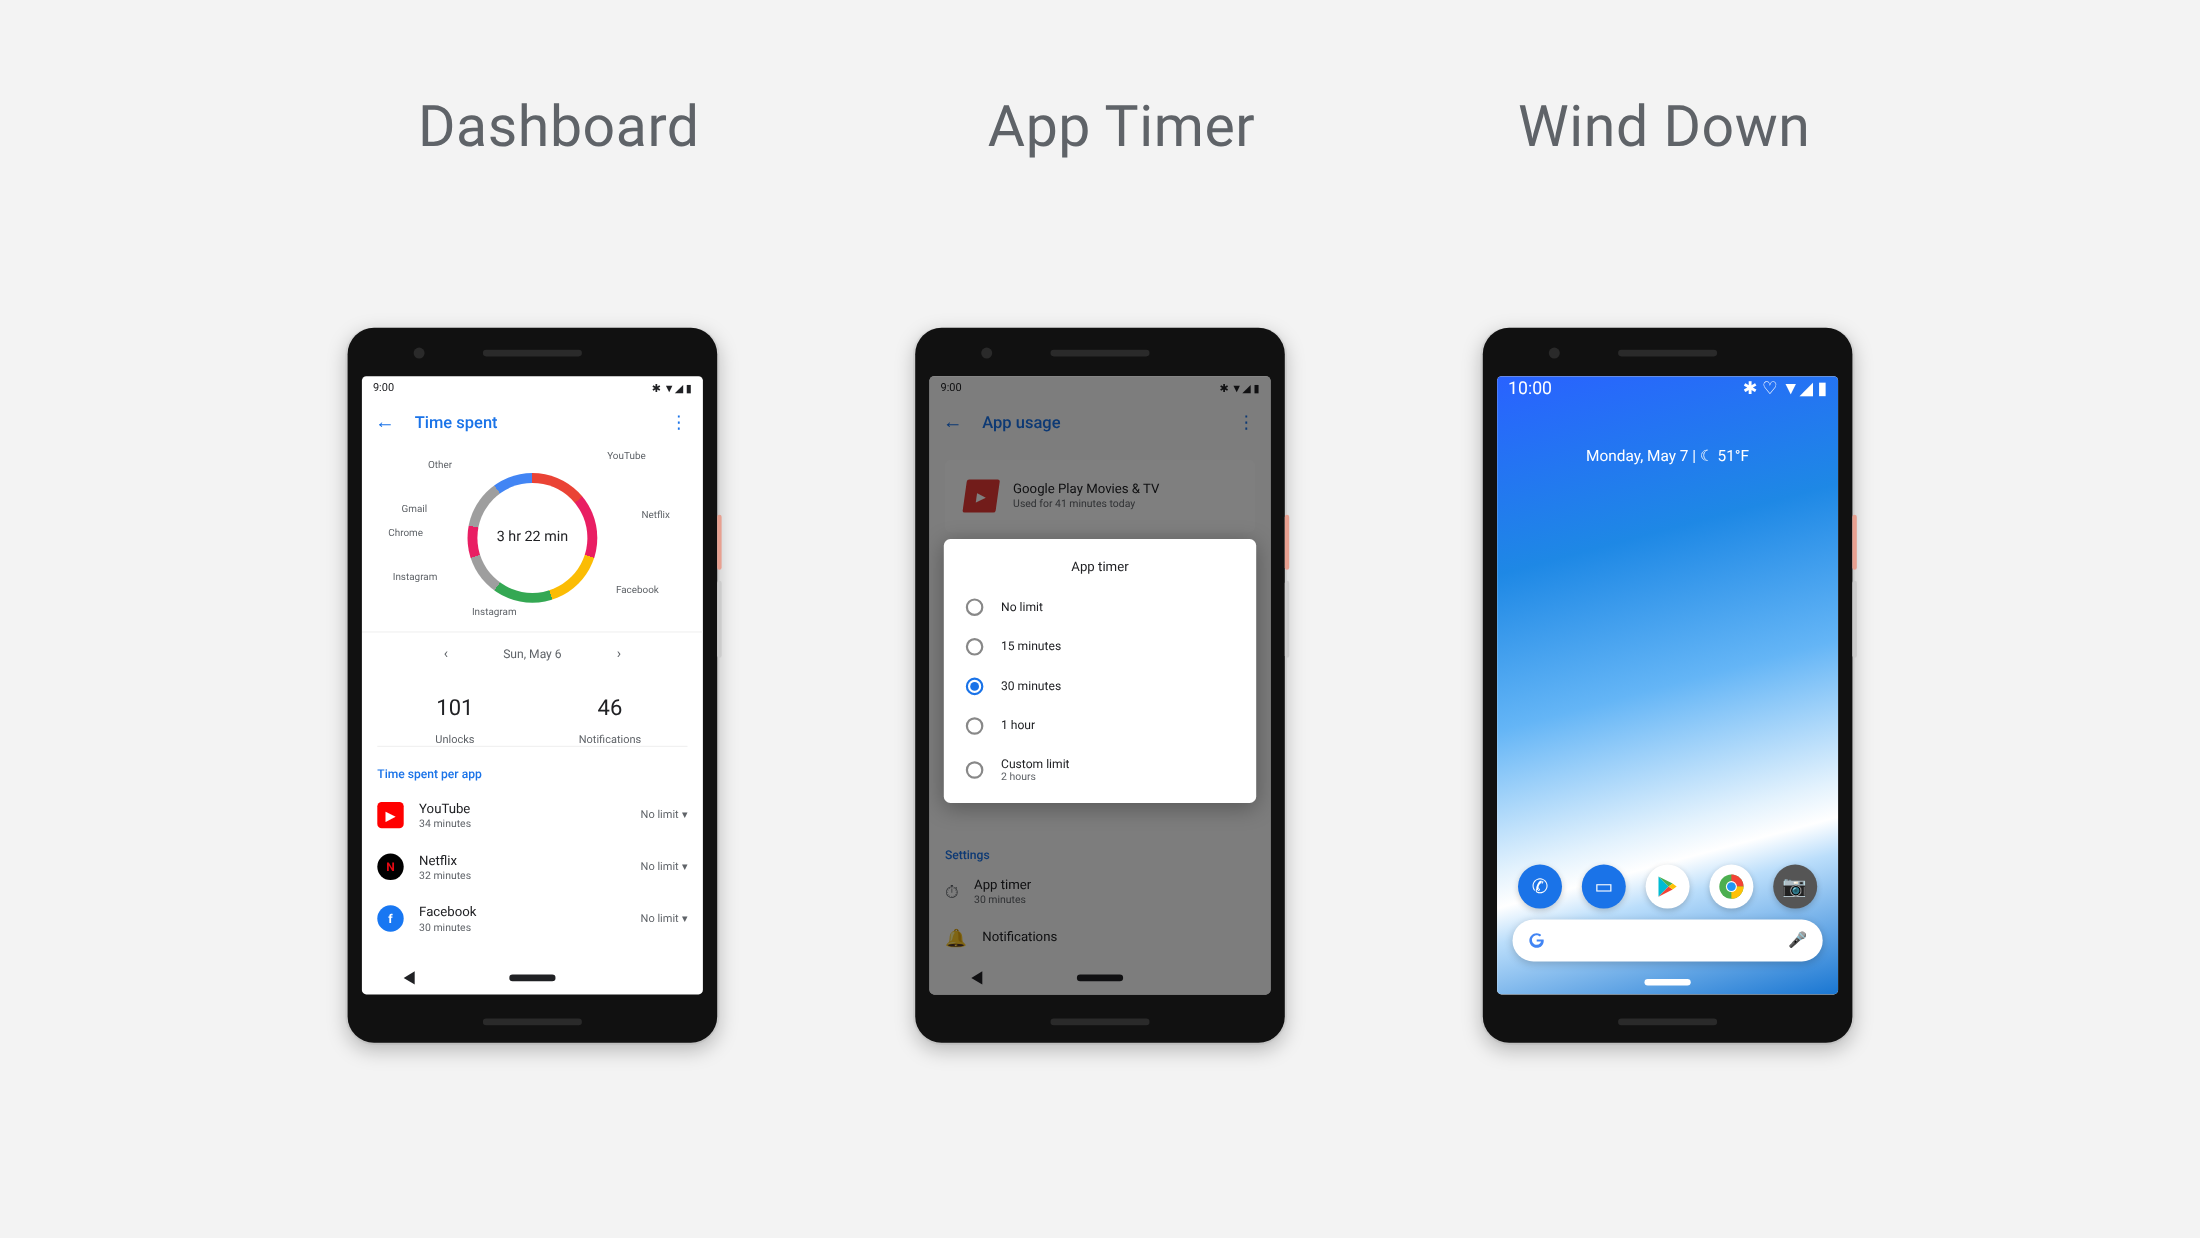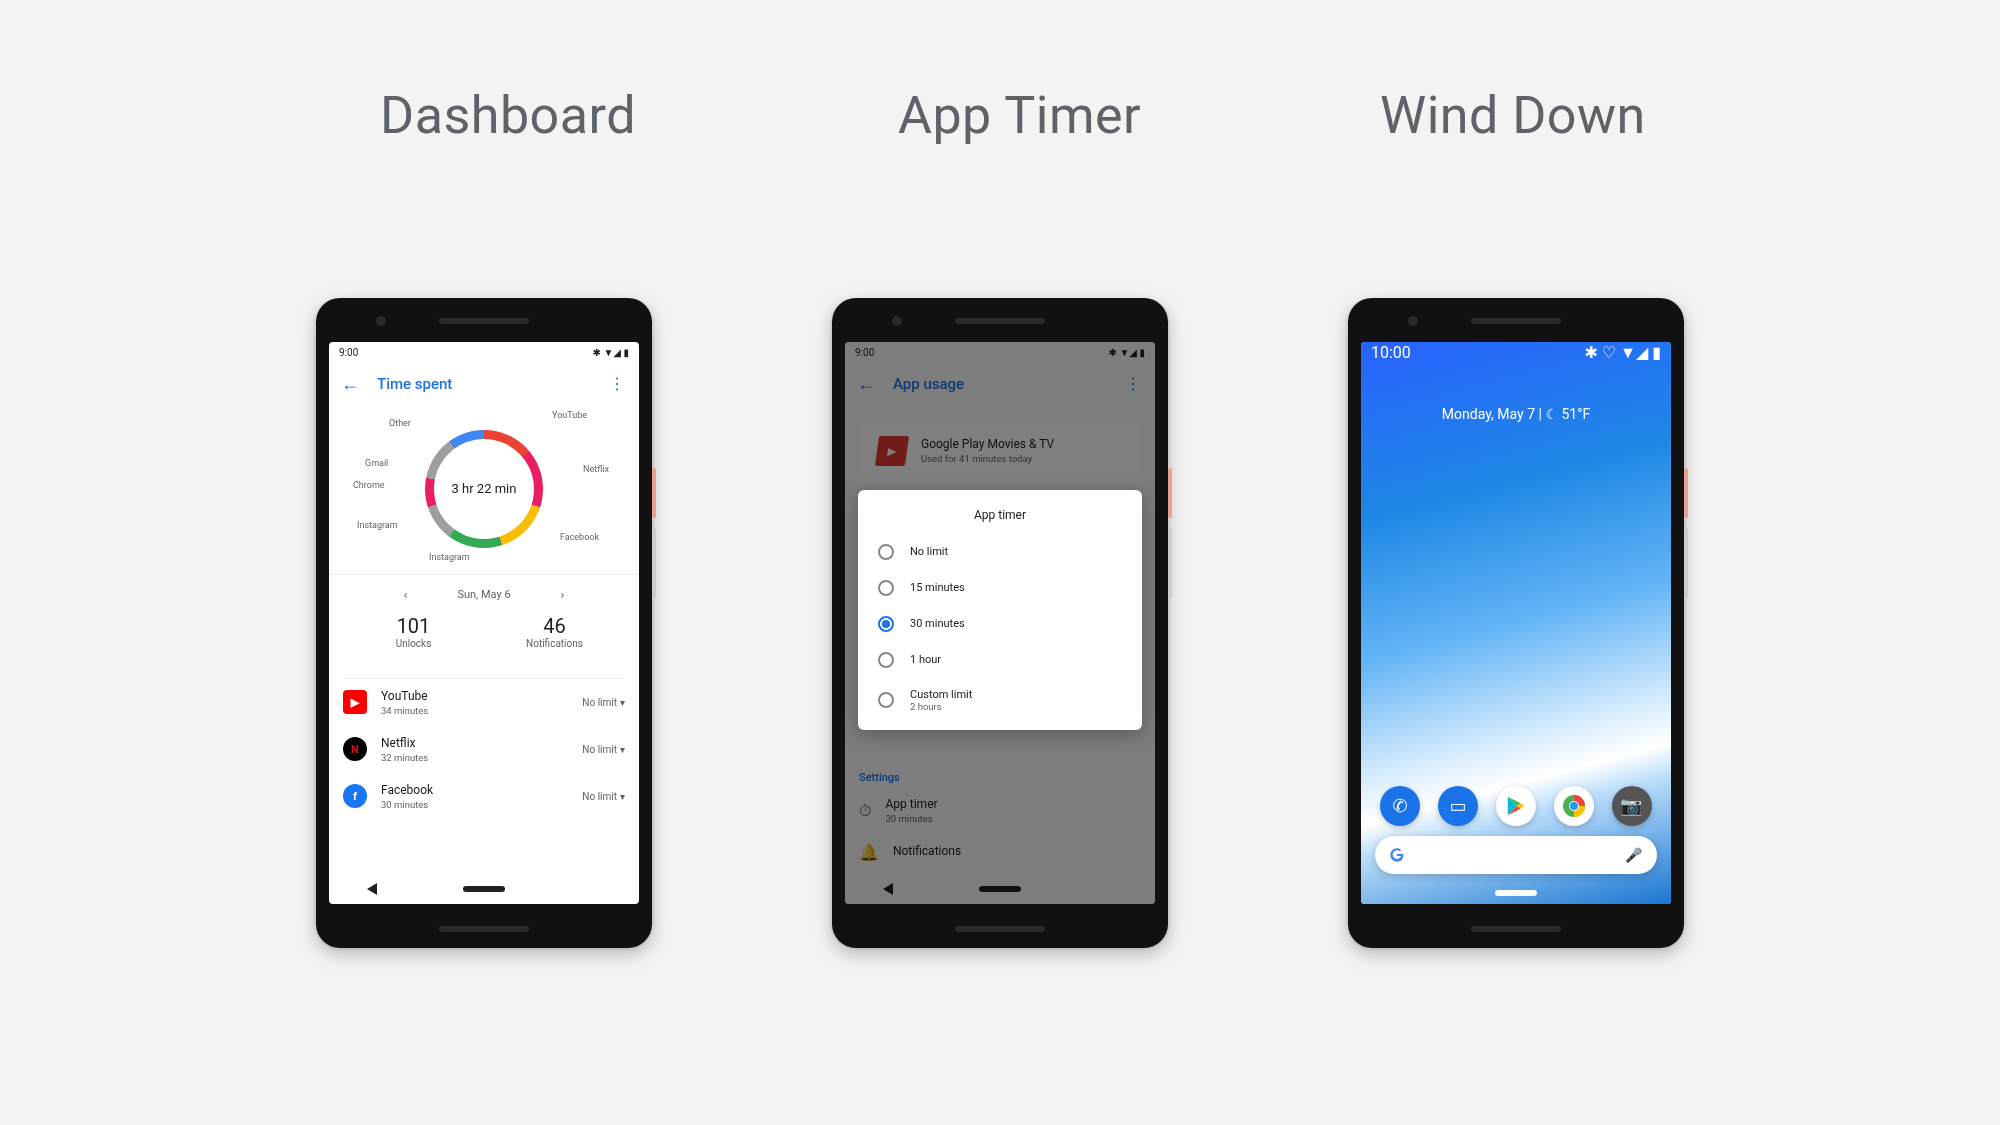--- a/index.html
+++ b/index.html
@@ -21,21 +21,21 @@
 .back{ color:#1a73e8; font-size:18px; font-weight:bold;}
 .ab-title{ color:#1a73e8; font-size:15px; font-weight:500;}
 .more{ position:absolute; right:14px; color:#1a73e8; font-size:16px;}
 .donut-wrap{ position:relative; height:170px; display:flex; align-items:center; justify-content:center;}
 .donut{ width:118px; height:118px; border-radius:50%; display:flex; align-items:center; justify-content:center; background:conic-gradient(#ea4335 0 14%, #e91e63 14% 30%, #fbbc04 30% 45%, #34a853 45% 60%, #9e9e9e 60% 70%, #e91e63 70% 78%, #9e9e9e 78% 85%, #9e9e9e 85% 90%, #4285f4 90% 100%);}
 .donut-in{ width:100px; height:100px; border-radius:50%; background:#fff; display:flex; align-items:center; justify-content:center; font-size:13px; font-weight:400;}
 .dlab{ position:absolute; font-size:9px; color:#5f6368;}
 .date-nav{ height:40px; display:flex; align-items:center; justify-content:center; gap:50px; color:#5f6368; font-size:11px; border-top:1px solid #f0f0f0;}
 .chev{ color:#5f6368; font-size:13px; cursor:pointer;}
 .stats{ display:flex; height:65px; border-bottom:1px solid #f0f0f0; margin:0 14px;}
-.stat{ flex:1; display:flex; flex-direction:column; align-items:center; justify-content:flex-start;}
+.stat{ flex:1; display:flex; flex-direction:column; align-items:center; justify-content:flex-end;gap:12px;}
 .stat-n{ font-size:20px; color:#202124;}
 .stat-l{ font-size:10px; color:#5f6368;}
 .sect{ color:#1a73e8; font-size:11px; font-weight:500; padding:18px 14px 8px;}
 .row{ display:flex; align-items:center; padding:10px 14px; gap:14px;}
 .app-ic{ width:24px; height:24px; border-radius:50%; display:flex; align-items:center; justify-content:center; font-size:11px; color:#fff; font-weight:bold; flex-shrink:0;}
 .app-info{ flex:1;}
 .app-name{ font-size:12px; color:#202124; margin-bottom:2px;}
 .app-sub{ font-size:9.5px; color:#5f6368;}
 .limit{ font-size:10px; color:#5f6368; display:flex; align-items:center; gap:3px;}
 .nav{ height:30px; display:flex; align-items:center; justify-content:space-between; padding:0 38px; position:absolute; bottom:0; left:0; right:0;}
@@ -110,20 +110,21 @@
         <div class="stats">
           <div class="stat">
             <div class="stat-n">101</div>
             <div class="stat-l">Unlocks</div>
           </div>
           <div class="stat">
             <div class="stat-n">46</div>
             <div class="stat-l">Notifications</div>
           </div>
         </div>
+        <div class="sect">Time spent per app</div>
         <div class="row">
           <div class="app-ic" style="background:#ff0000;border-radius:4px">▶</div>
           <div class="app-info">
               <div class="app-name">YouTube</div>
               <div class="app-sub">34 minutes</div>
             </div>
           <div class="limit"><span>No limit</span> ▾</div>
         </div>
         <div class="row">
           <div class="app-ic" style="background:#000;color:#e50914">N</div>

